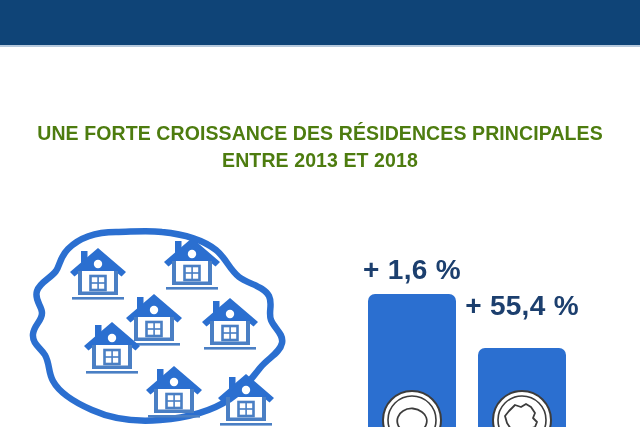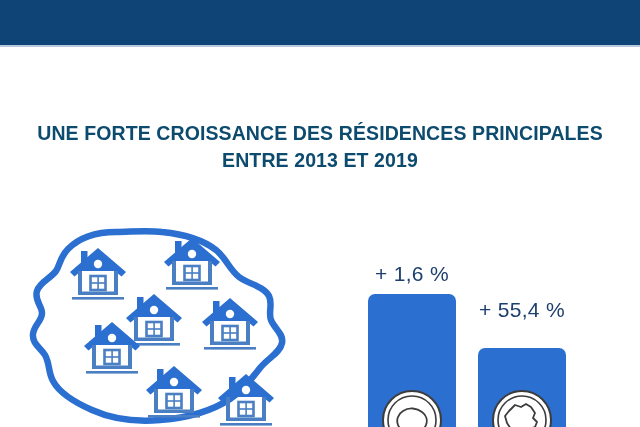--- a/index.html
+++ b/index.html
@@ -37,21 +37,21 @@
   
   #title-block {
     position: absolute;
     left: 0;
     top: 120px;
     width: 640px;
     text-align: center;
   }
   .title-line {
     display: block;
-    color: #0c4a6e;
+    color: #4d7c0f;
     font-size: 19.5px;
     font-weight: bold;
     letter-spacing: 0.1px;
     line-height: 27px;
     white-space: nowrap;
   }
 
   
   #island-illustration {
     position: absolute;
@@ -77,22 +77,22 @@
     bottom: 0;
   }
   #bar-group-reunion { left: 18px; width: 88px; }
   #bar-group-france  { left: 128px; width: 88px; }
 
   .bar-label {
     position: absolute;
     left: 50%;
     transform: translateX(-50%);
     color: #1c3f6e;
-    font-size: 21px;
-    font-weight: normal;
+    font-size: 28px;
+    font-weight: bold;
     white-space: nowrap;
     letter-spacing: 0.3px;
     margin-top: 29px;
   }
   #bar-group-reunion .bar-label { bottom: 141px; }
   #bar-group-france  .bar-label { bottom: 105px; }
 
   .bar-rect {
     position: absolute;
     left: 0;
@@ -114,21 +114,21 @@
   }
 </style>
 </head>
 <body>
 
 <div id="top-banner"></div>
 <div id="banner-underline"></div>
 
 <div id="title-block">
   <span class="title-line">UNE FORTE CROISSANCE DES RÉSIDENCES PRINCIPALES</span>
-  <span class="title-line">ENTRE 2013 ET 2019</span>
+  <span class="title-line">ENTRE 2013 ET 2018</span>
 </div>
 
 <div id="island-illustration">
   <svg width="268" height="203" viewBox="0 0 268 203" xmlns="http://www.w3.org/2000/svg">
     <defs>
 
       <g id="house-glyph">
 
         <rect x="13" y="5" width="6.5" height="16" fill="#2b6fd0"></rect>
 

